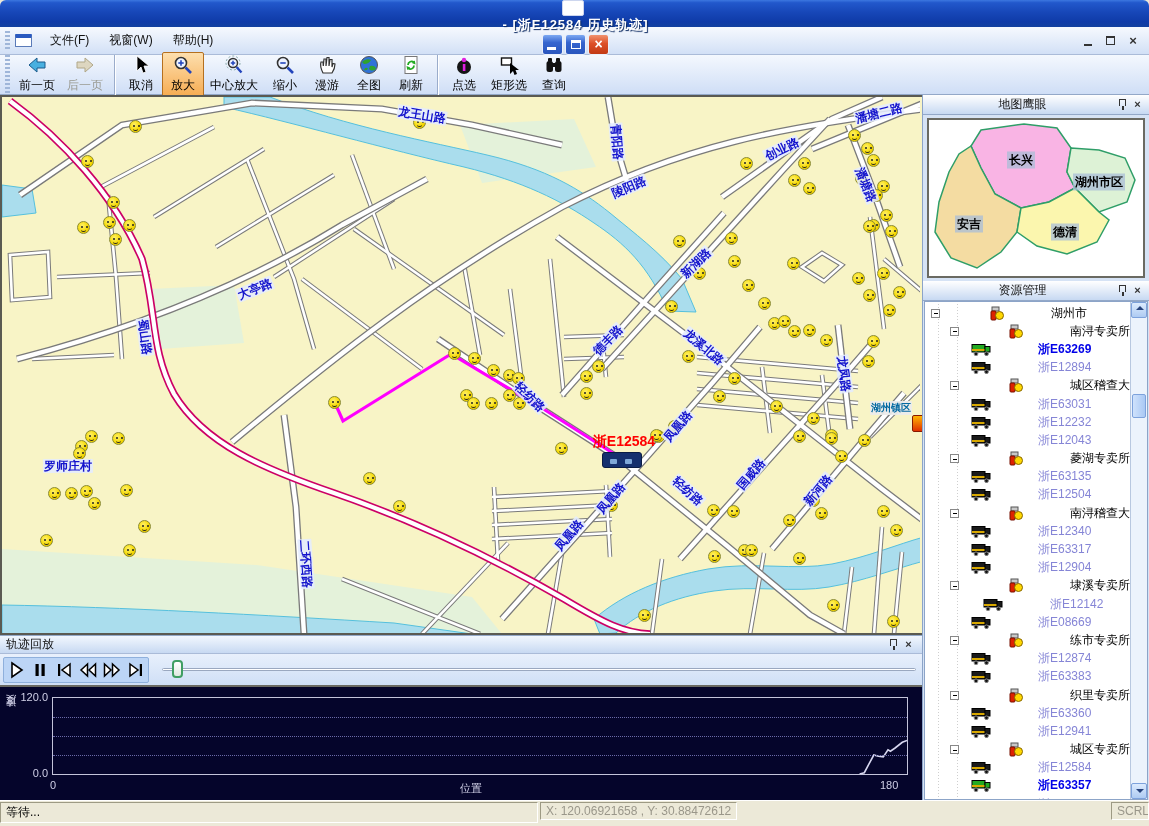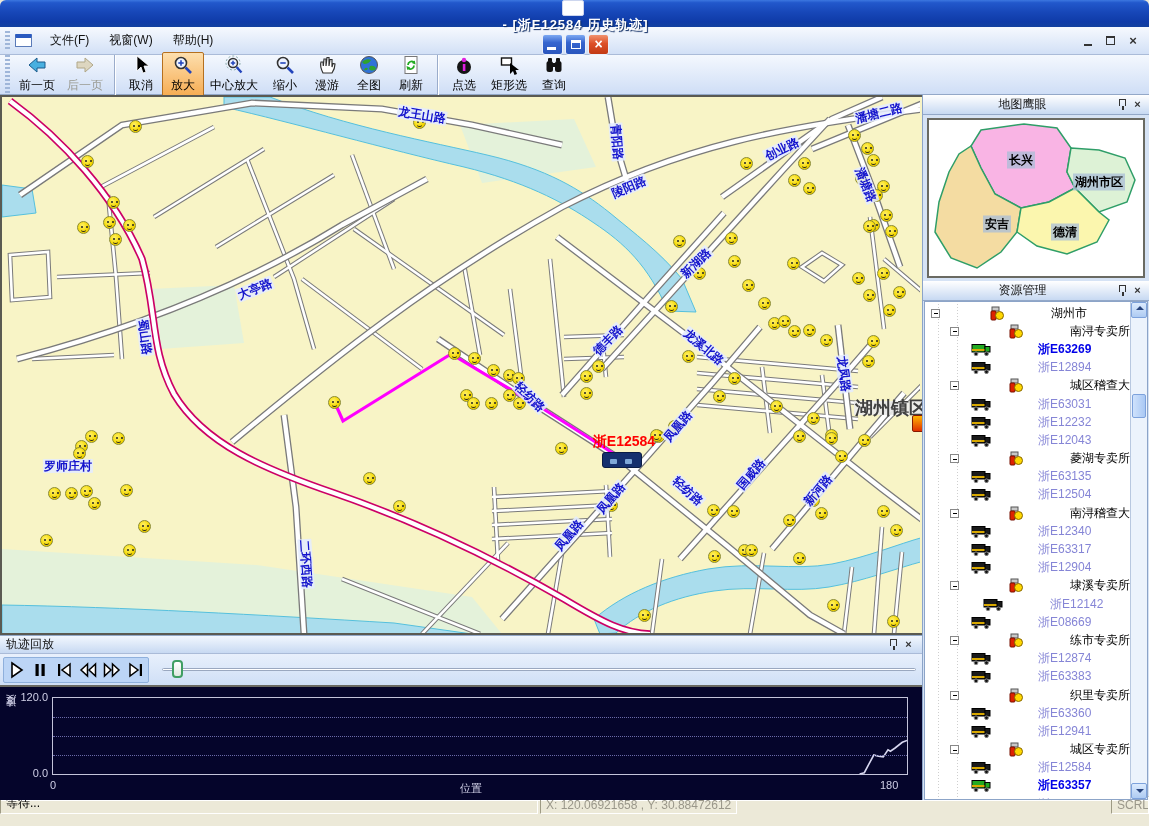--- a/index.html
+++ b/index.html
@@ -51,21 +51,21 @@
   .main { display:flex; height:705px; }
   .leftcol { width:922px; flex:none; display:flex; flex-direction:column; }
   .rightcol { width:227px; flex:none; background:#d6e3f5; border-left:1px solid #8ca4c8; display:flex; flex-direction:column; }
 
   
   .map-area { position:relative; width:922px; height:540px; background:#f8f4c6; overflow:hidden;
     border:2px solid #5a5a52; border-right:none; flex:none; }
   .map-area svg.basemap { position:absolute; left:0; top:0; }
   .map-label { position:absolute; transform:translate(-50%,-50%); white-space:nowrap; font-size:12px; font-weight:bold;
     color:#1414cc; background:rgba(228,236,255,0.88); padding:0 1px; line-height:14px; border-radius:1px; }
-  .map-label.district { color:#404040; background:rgba(235,235,235,0.92); font-size:18px; }
+  .map-label.district { color:#0369a1; background:rgba(235,235,235,0.92); font-size:10px; }
   .smiley { position:absolute; width:13px; height:13px; margin:-7px 0 0 -7px; border-radius:50%;
     background:radial-gradient(circle at 40% 35%,#fff26a,#f5d800 60%,#d8b400); border:1px solid #8a8a30; }
   .smiley::before { content:""; position:absolute; left:2.5px; top:3.5px; width:2px; height:2px; background:#222;
     border-radius:50%; box-shadow:5px 0 0 #222; }
   .smiley::after { content:""; position:absolute; left:3px; top:5px; width:5px; height:4px;
     border-bottom:1.4px solid #222; border-radius:50%; }
   .vehicle { position:absolute; width:40px; height:16px; margin:-8px 0 0 -20px; background:#15306e;
     border:1px solid #0a1c44; border-radius:3px; }
   .vehicle i { position:absolute; top:6px; width:7px; height:5px; background:#7fa8d8; border-radius:1px; }
   .vehicle i.w1 { left:7px; } .vehicle i.w2 { left:22px; }
@@ -121,21 +121,21 @@
     border:2px solid #3f9e63; border-radius:4px; cursor:pointer; }
 
   
   .chart-panel { height:115px; flex:1; background:#05052b; border-top:2px solid #6a6a62; position:relative; }
   .plot { position:absolute; left:52px; top:10px; width:856px; height:78px; border:1px solid #c4c4da; }
   .gline { position:absolute; left:0; right:0; height:0; border-top:1px dotted #6a6aa8; }
   .ax { position:absolute; color:#cfcfe6; font-size:11px; }
   .ax.ylab { writing-mode:vertical-rl; transform:rotate(180deg); letter-spacing:2px; }
 
   
-  .statusbar { height:14px; display:flex; align-items:flex-end; background:#ece9d8; border-top:1px solid #fff; padding-top:1px; }
+  .statusbar { height:14px; display:flex; align-items:flex-start; background:#ece9d8; border-top:1px solid #fff; padding-top:1px; }
   .sseg { border:1px solid; border-color:#9d9a84 #fff #fff #9d9a84; padding:1px 5px; font-size:12px; color:#000;
     white-space:nowrap; overflow:hidden; margin-right:2px; }
   .sseg.dim { color:#9a978a; }
 </style>
 </head>
 <body>
 
 <div class="win">
 
   <div class="titlebar">
@@ -645,21 +645,21 @@
         <div class="overview-frame">
           <svg id="ov-svg" width="213" height="156">
               <polygon points="52,10 95,4 128,8 142,28 138,52 146,68 120,82 92,88 66,74 52,48 42,26" fill="#f9b4e4" stroke="#2f9e68" stroke-width="1.5"></polygon>
               <polygon points="142,28 170,30 196,38 206,60 198,82 170,92 146,68 138,52" fill="#ddf2d6" stroke="#2f9e68" stroke-width="1.5"></polygon>
               <polygon points="42,26 52,48 66,74 92,88 88,112 72,132 48,148 22,138 6,112 10,82 20,52 30,34" fill="#f4dca2" stroke="#2f9e68" stroke-width="1.5"></polygon>
               <polygon points="92,88 120,82 146,68 170,92 180,100 168,122 138,134 108,126 88,112" fill="#fbf6ae" stroke="#2f9e68" stroke-width="1.5"></polygon>
             </svg>
           <div id="ov-labels">
               <div class="ov-label" style="left: 92px; top: 40px;">长兴</div>
               <div class="ov-label" style="left: 170px; top: 62px;">湖州市区</div>
-              <div class="ov-label" style="left: 68px; top: 104px;">安吉</div>
+              <div class="ov-label" style="left: 40px; top: 104px;">安吉</div>
               <div class="ov-label" style="left: 136px; top: 112px;">德清</div>
             </div>
         </div>
       </div>
 
       <div class="pane-header">
         <span class="t">资源管理</span>
         <span class="ph-btn"><span class="pin-glyph"></span></span>
         <span class="ph-btn"><b>×</b></span>
       </div>

